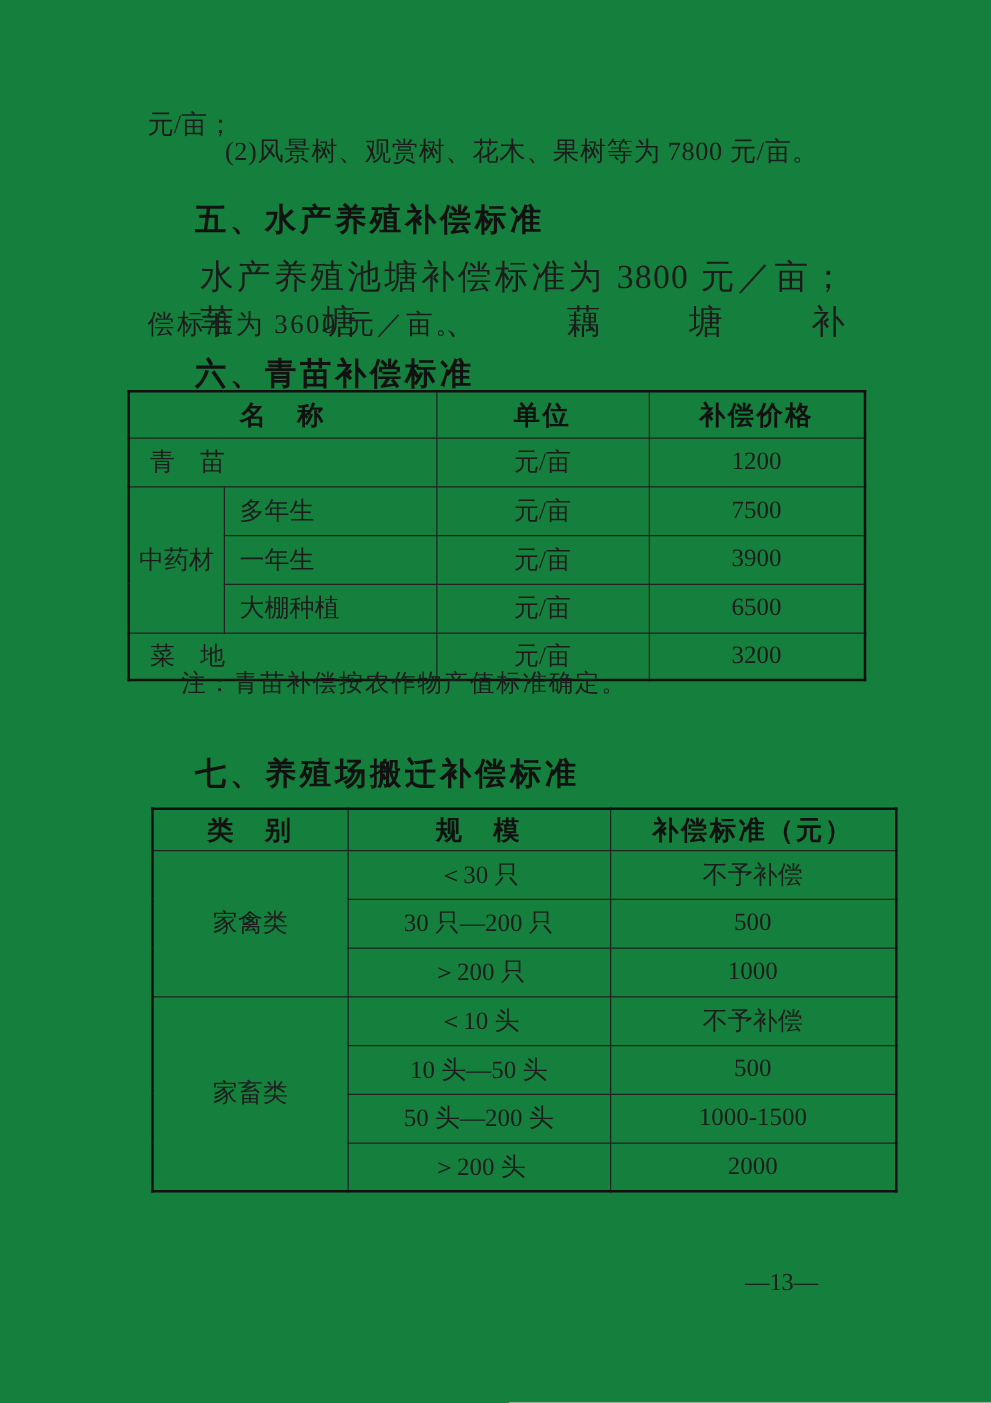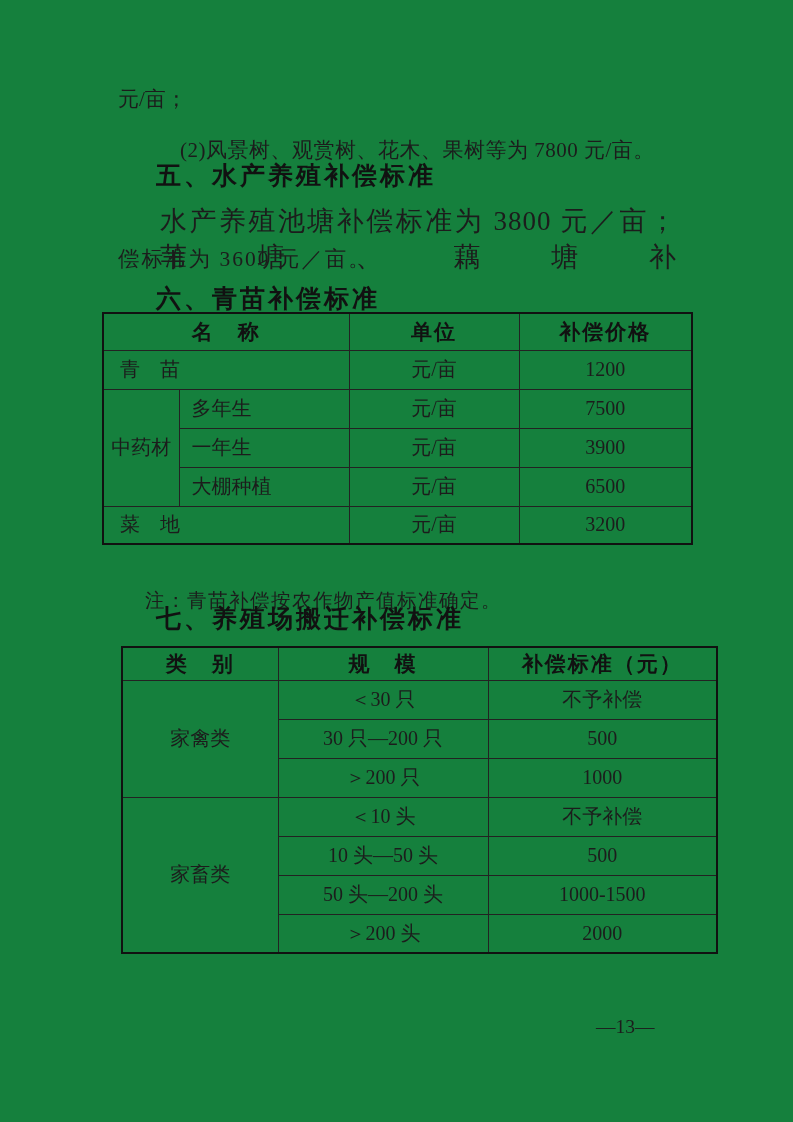--- a/index.html
+++ b/index.html
@@ -52,21 +52,21 @@
   .note-text{font-size:19.5px;letter-spacing:1.5px;white-space:nowrap;}
   .page-num{font-size:19.5px;white-space:nowrap;}
 </style>
 </head>
 <body>
 
 <div class="page">
 
   <div class="abs body-text" style="left:118px;top:86px;">元/亩；</div>
 
-  <div class="abs body-text" style="left:180px;top:137px;letter-spacing:0.5px;">(2)风景树、观赏树、花木、果树等为 7800 元/亩。</div>
+  <div class="abs body-text" style="left:180px;top:108px;letter-spacing:0.5px;">(2)风景树、观赏树、花木、果树等为 7800 元/亩。</div>
 
   <div class="abs heading" style="left:156px;top:159px;">五、水产养殖补偿标准</div>
 
   <div class="abs para-just" style="left:160px;top:203px;width:517px;">水产养殖池塘补偿标准为 3800 元／亩；苇塘、藕塘补</div>
 
   <div class="abs body-text ls2" style="left:118px;top:246px;font-size:21.5px;">偿标准为 3600 元／亩。</div>
 
   <div class="abs heading" style="left:156px;top:282px;">六、青苗补偿标准</div>
 
   <table class="abs doc-table" style="left:102px;top:312px;width:589px;">
@@ -104,21 +104,21 @@
       <td>6500</td>
     </tr>
     <tr style="height:38px">
       <td colspan="2" class="cell-left">菜　地</td>
       <td>元/亩</td>
       <td>3200</td>
     </tr>
   </tbody>
     </table>
 
-  <div class="abs note-text" style="left:145px;top:587px;">注：青苗补偿按农作物产值标准确定。</div>
+  <div class="abs note-text" style="left:145px;top:533px;">注：青苗补偿按农作物产值标准确定。</div>
 
   <div class="abs heading" style="left:156px;top:602px;">七、养殖场搬迁补偿标准</div>
 
   <table class="abs doc-table" style="left:121px;top:646px;width:595px;border-radius:15px;">
     <colgroup>
       <col style="width:156px">
         <col style="width:210px">
         <col style="width:229px">
     </colgroup>
     <tbody>

